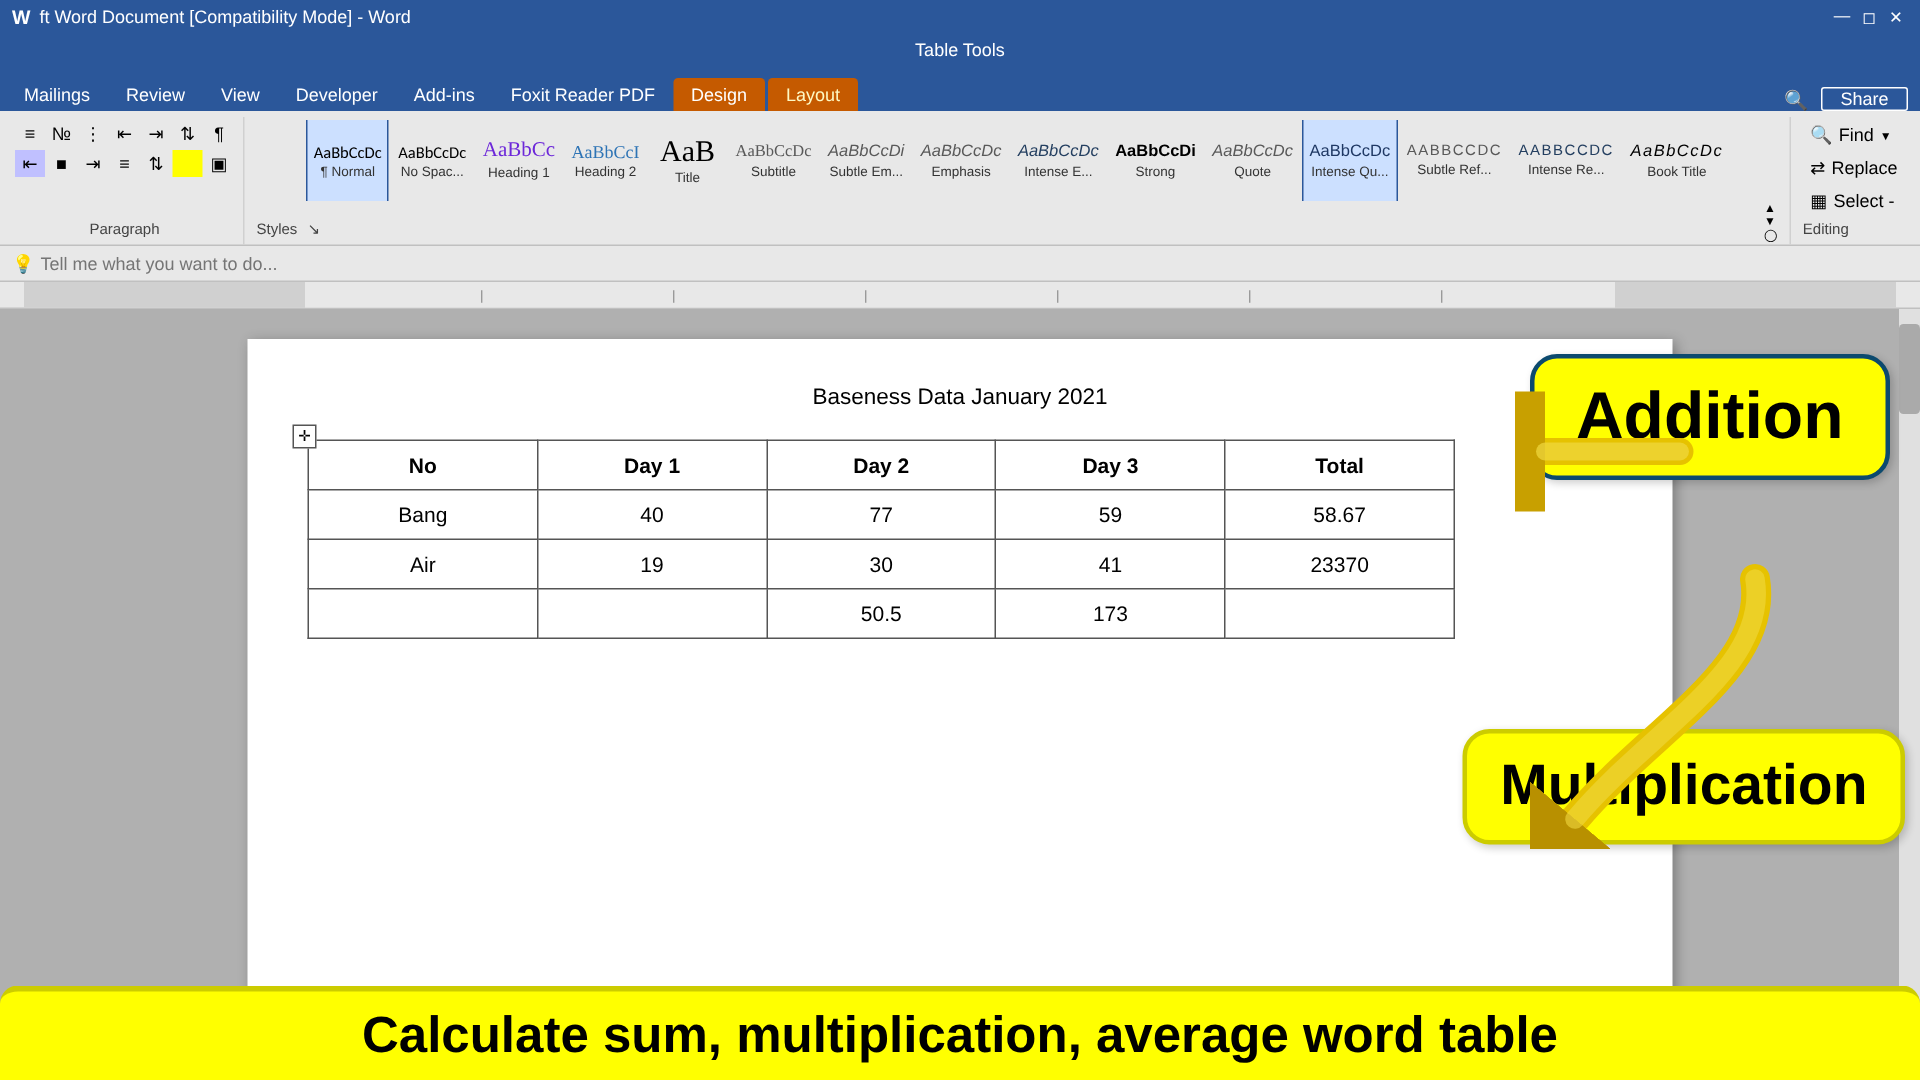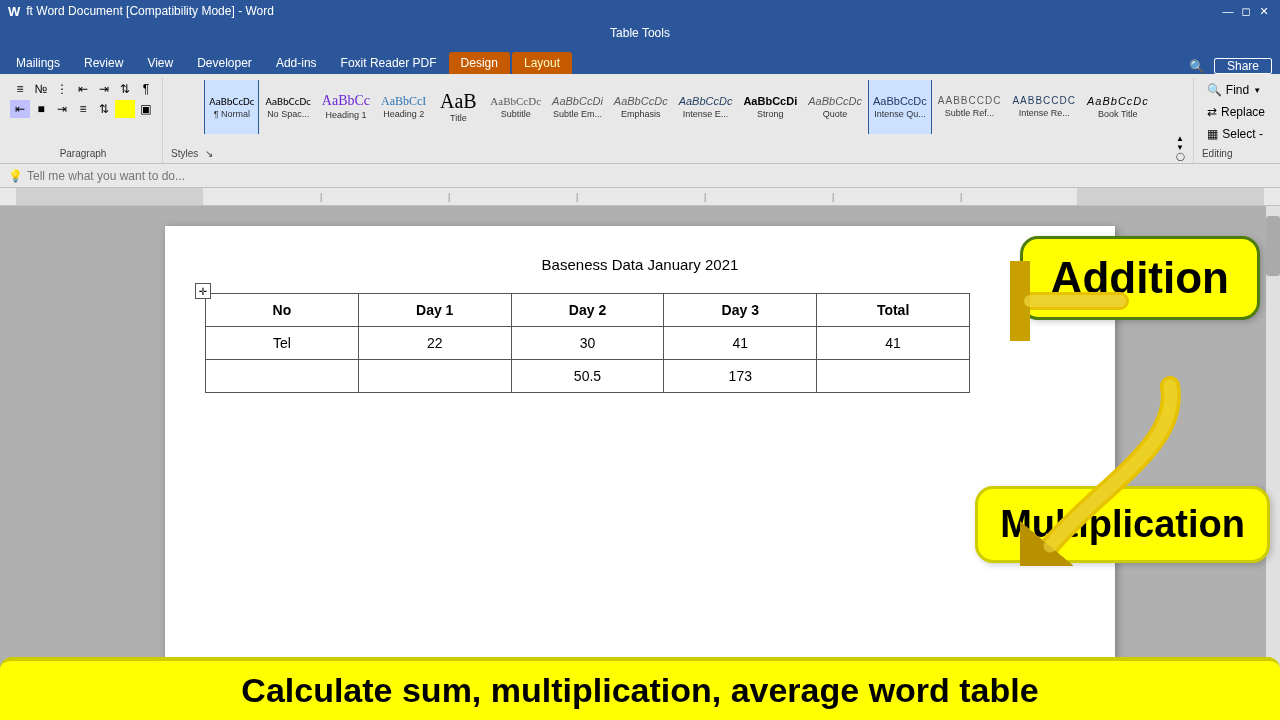--- a/index.html
+++ b/index.html
@@ -498,41 +498,48 @@
       <table id="data-table">
         <tbody>
             <tr class="header-row">
           <td>No</td>
           <td>Day 1</td>
           <td>Day 2</td>
           <td>Day 3</td>
           <td>Total</td>
         </tr>
         <tr>
-          <td>Tel</td>
-          <td>22</td>
+          <td>Bang</td>
+          <td>40</td>
+          <td>77</td>
+          <td>59</td>
+          <td>58.67</td>
+        </tr>
+        <tr>
+          <td>Air</td>
+          <td>19</td>
           <td>30</td>
           <td>41</td>
-          <td>41</td>
+          <td>23370</td>
         </tr>
         <tr>
           <td></td>
           <td></td>
           <td>50.5</td>
           <td>173</td>
           <td></td>
         </tr>
       </tbody>
         </table>
     </div>
   </div>
 
   <div id="annotation-area" style="position:absolute;top:0;left:0;width:100%;height:100%;pointer-events:none;">
 
-    <div style="position:absolute;top:30px;right:20px;background:#ffff00;color:#000;font-size:44px;font-weight:bold;padding:14px 28px;border-radius:18px;border:3px solid #4d7c0f;box-shadow:2px 2px 6px rgba(0,0,0,0.2);">
+    <div style="position:absolute;top:30px;right:20px;background:#ffff00;color:#000;font-size:44px;font-weight:bold;padding:14px 28px;border-radius:18px;border:3px solid #0c4a6e;box-shadow:2px 2px 6px rgba(0,0,0,0.2);">
       <span>Addition</span>
     </div>
 
     <svg style="position:absolute;top:55px;right:150px;" width="120" height="80" viewBox="0 0 120 80">
       <defs>
         <marker id="arr1" markerWidth="10" markerHeight="7" refX="0" refY="3.5" orient="auto">
           <polygon points="0 0, 10 3.5, 0 7" fill="#c8a000"></polygon>
         </marker>
       </defs>
       <path d="M110,40 L20,40" stroke="#e6c200" stroke-width="18" fill="none" marker-end="url(#arr1)" stroke-linecap="round"></path>

